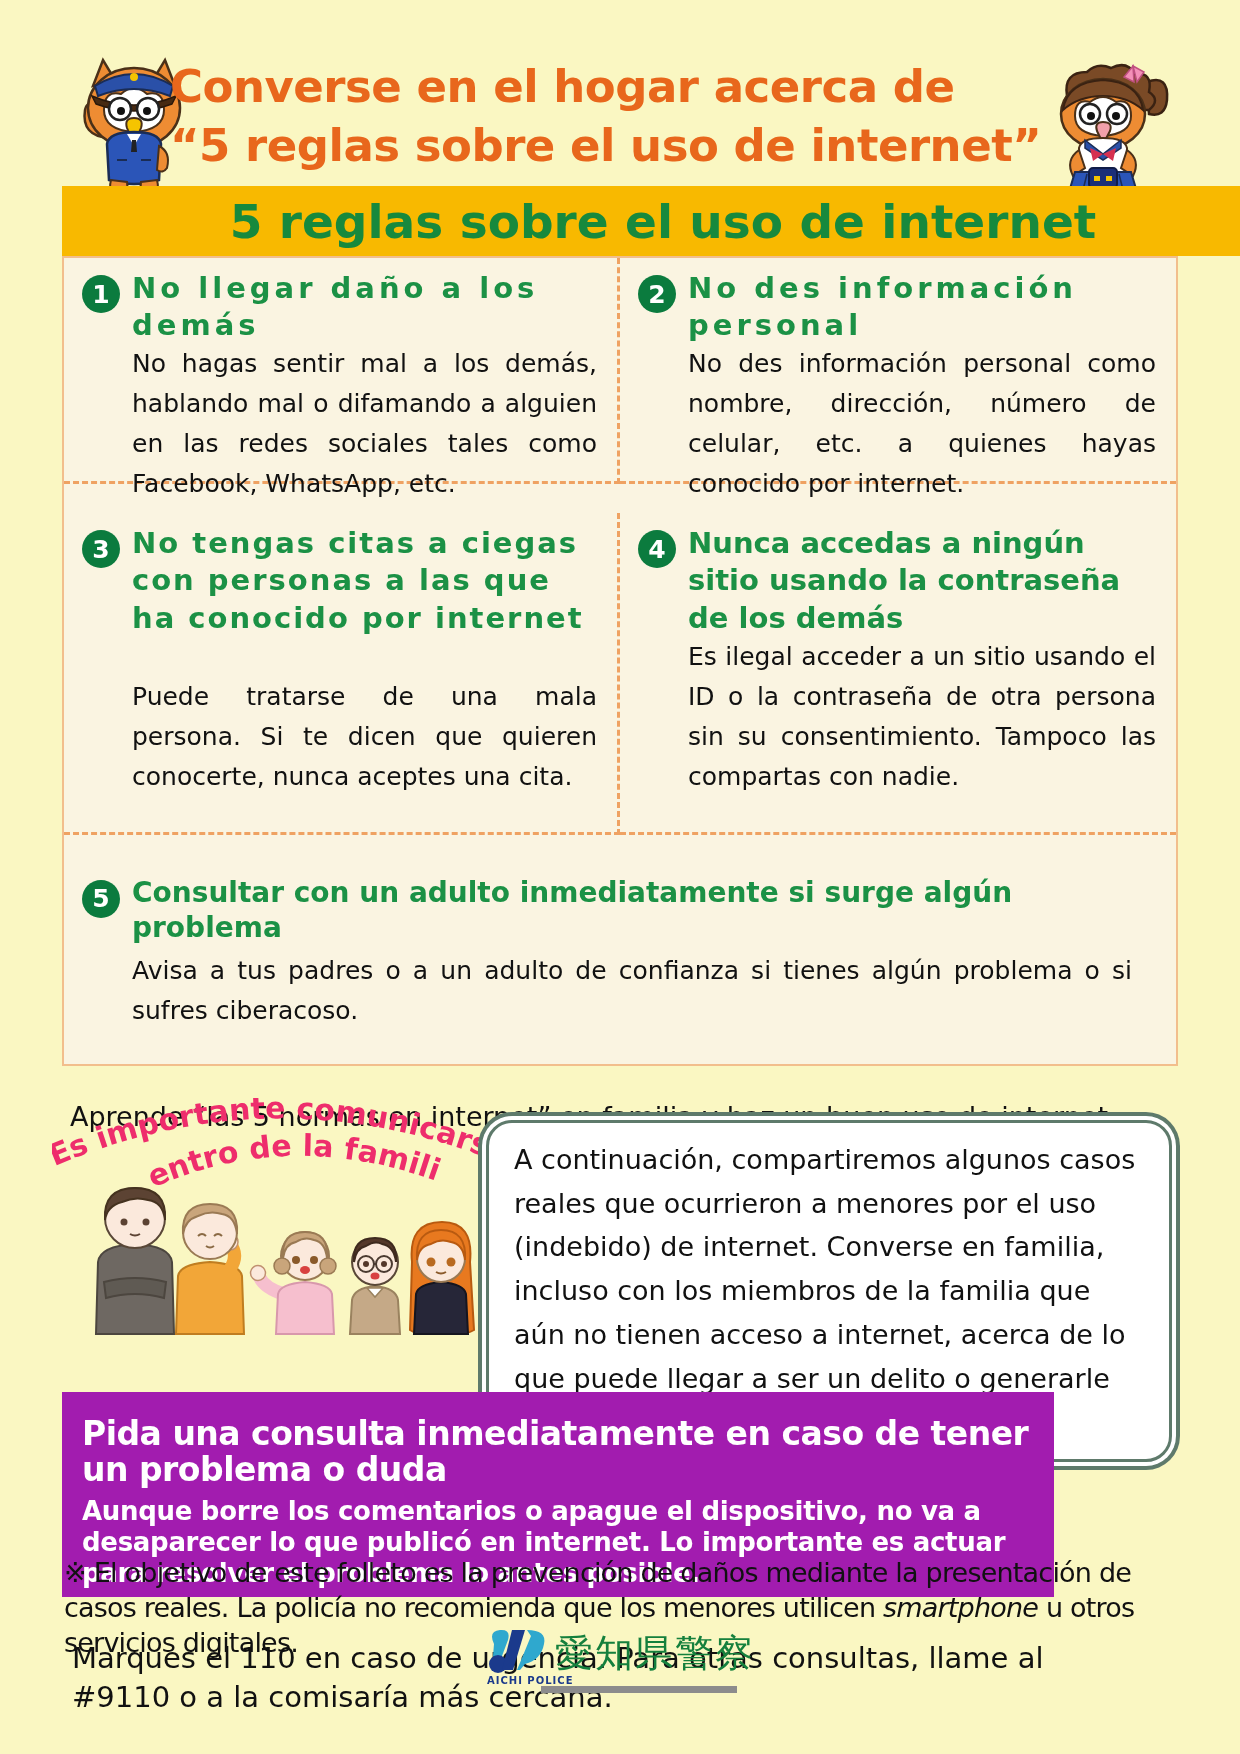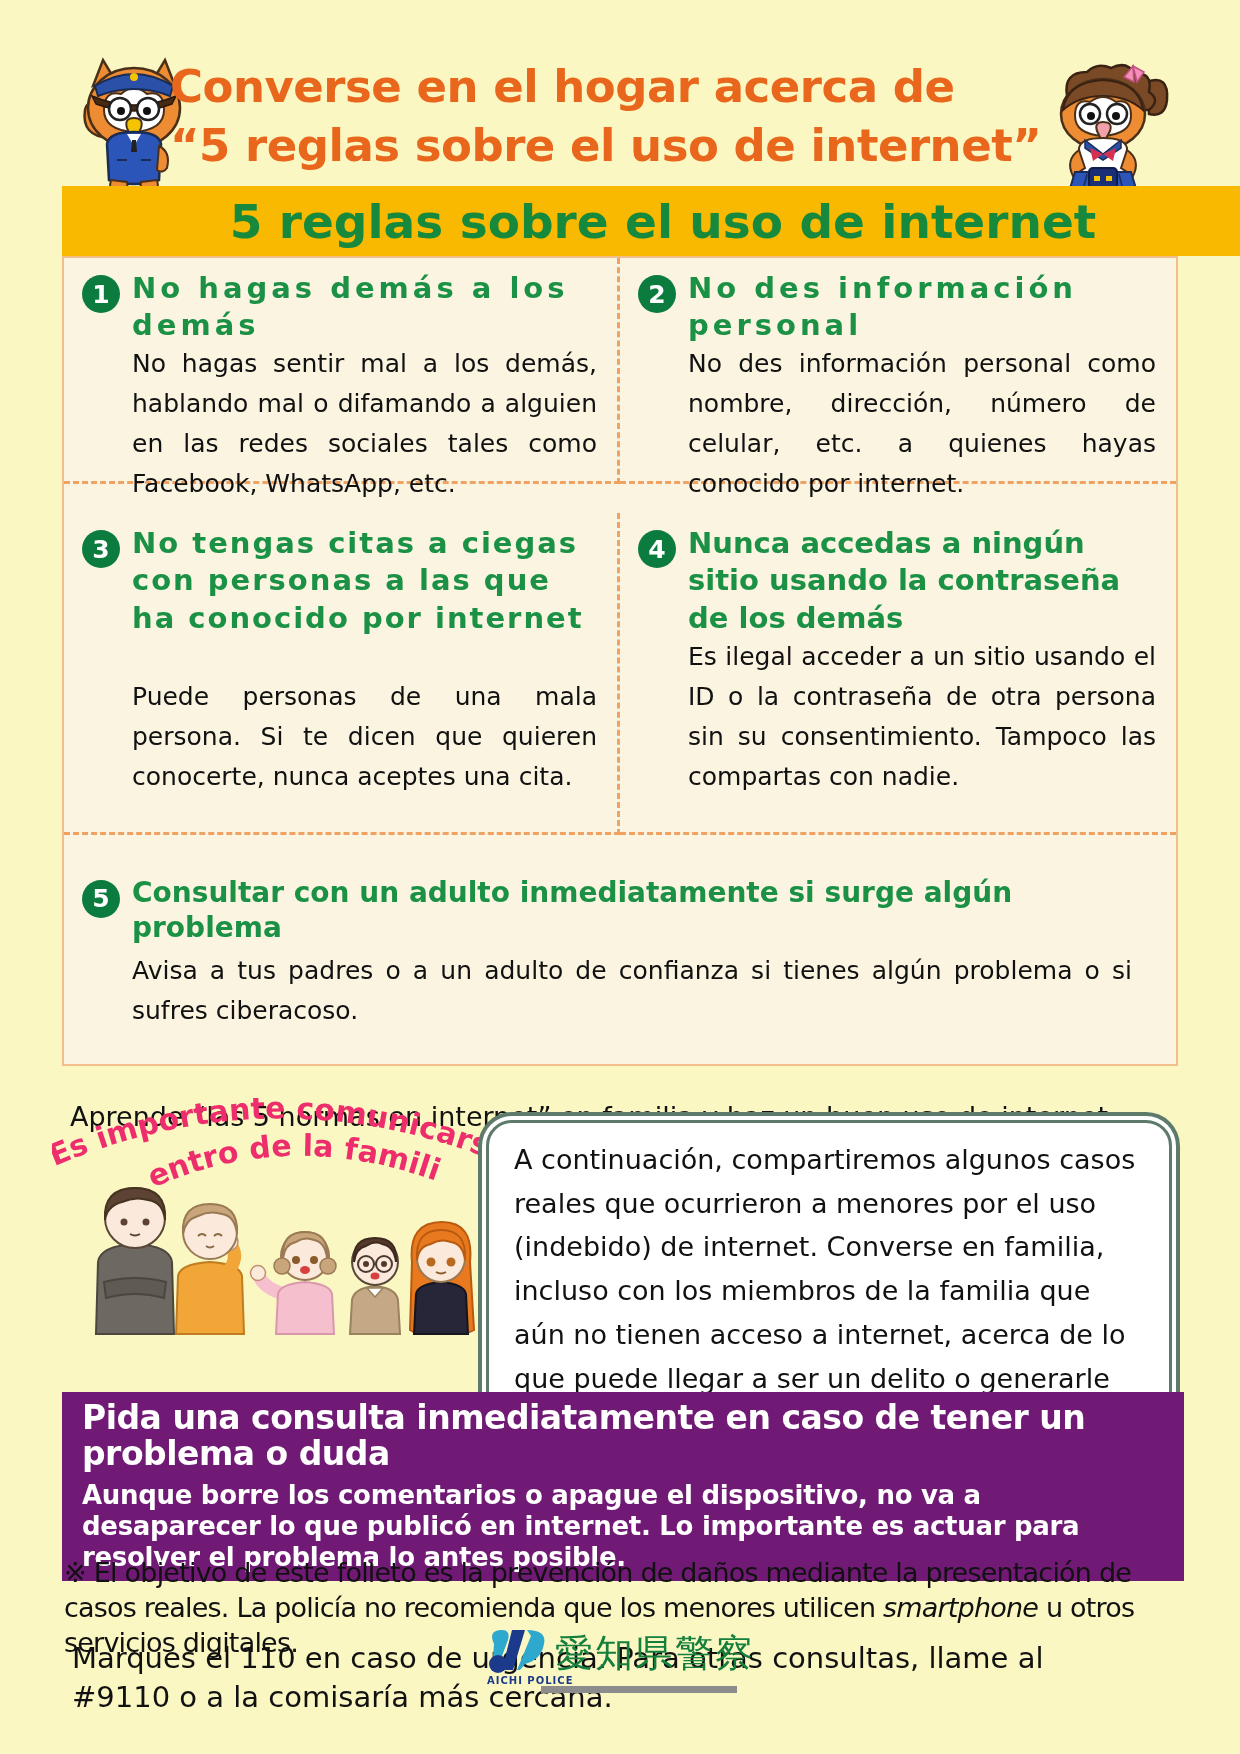--- a/index.html
+++ b/index.html
@@ -55,22 +55,22 @@
     position:absolute; top:1112px; left:478px; width:702px;
     background:#5E7A6B; border-radius:34px; padding:4px; box-sizing:border-box;
   }
   .cases-mid{background:#fff; border-radius:30px; padding:4px;}
   .cases-inner{
     border:3px solid #5E7A6B; border-radius:26px; background:#fff;
     padding:15px 25px; font-size:27px; line-height:1.62;
   }
   
   .consult{
-    position:absolute; top:1392px; left:62px; width:1122px;
-    background:#701a75; color:#fff; box-sizing:border-box; padding:8px 20px 9px;
+    position:absolute; top:1392px; left:62px; width:992px;
+    background:#a21caf; color:#fff; box-sizing:border-box; padding:24px 20px 9px;
   }
   .consult-title{font-size:33px; font-weight:bold; line-height:1.08; letter-spacing:-0.5px;}
   .consult-body{font-size:26px; font-weight:bold; line-height:1.18; margin-top:9px; letter-spacing:-0.3px;}
   
   .footnote{position:absolute; top:1528px; left:64px; width:1112px; font-size:27px; line-height:1.3; letter-spacing:-0.8px;}
   .footnote .marker{margin-right:8px;}
   .footnote i{font-style:italic;}
   .emergency{position:absolute; top:1610px; left:72px; width:1075px; font-size:29px; line-height:1.35;}
   .logo{position:absolute; top:1628px; left:487px; width:300px; height:80px;}
   .logo-mark{position:absolute; left:0; top:0;}
@@ -144,38 +144,38 @@
   <div class="gold-banner">
     <span>5 reglas sobre el uso de internet</span>
   </div>
 
   <div class="rules-box">
     <div class="rules-grid">
 
       <section class="cell row1 c-left">
         <div class="rule">
           <div class="badge">1</div>
-          <div class="rule-heading ls-xwide">No hagas demás a los demás</div>
+          <div class="rule-heading ls-xwide">No llegar daño a los demás</div>
           <div class="rule-body">No hagas sentir mal a los demás, hablando mal o difamando a alguien en las redes sociales tales como Facebook, WhatsApp, etc.</div>
         </div>
       </section>
 
       <section class="cell row1">
         <div class="rule">
           <div class="badge">2</div>
           <div class="rule-heading ls-xwide">No des información personal</div>
           <div class="rule-body">No des información personal como nombre, dirección, número de celular, etc. a quienes hayas conocido por internet.</div>
         </div>
       </section>
 
       <section class="cell row2 c-left">
         <div class="rule">
           <div class="badge">3</div>
           <div class="rule-heading ls-wide">No tengas citas a ciegas con personas a las que ha conocido por internet</div>
-          <div class="rule-body" style="margin-top:40px;">Puede personas de una mala persona. Si te dicen que quieren conocerte, nunca aceptes una cita.</div>
+          <div class="rule-body" style="margin-top:40px;">Puede tratarse de una mala persona. Si te dicen que quieren conocerte, nunca aceptes una cita.</div>
         </div>
       </section>
 
       <section class="cell row2">
         <div class="rule">
           <div class="badge">4</div>
           <div class="rule-heading">Nunca accedas a ningún sitio usando la contraseña de los demás</div>
           <div class="rule-body">Es ilegal acceder a un sitio usando el ID o la contraseña de otra persona sin su consentimiento. Tampoco las compartas con nadie.</div>
         </div>
       </section>

